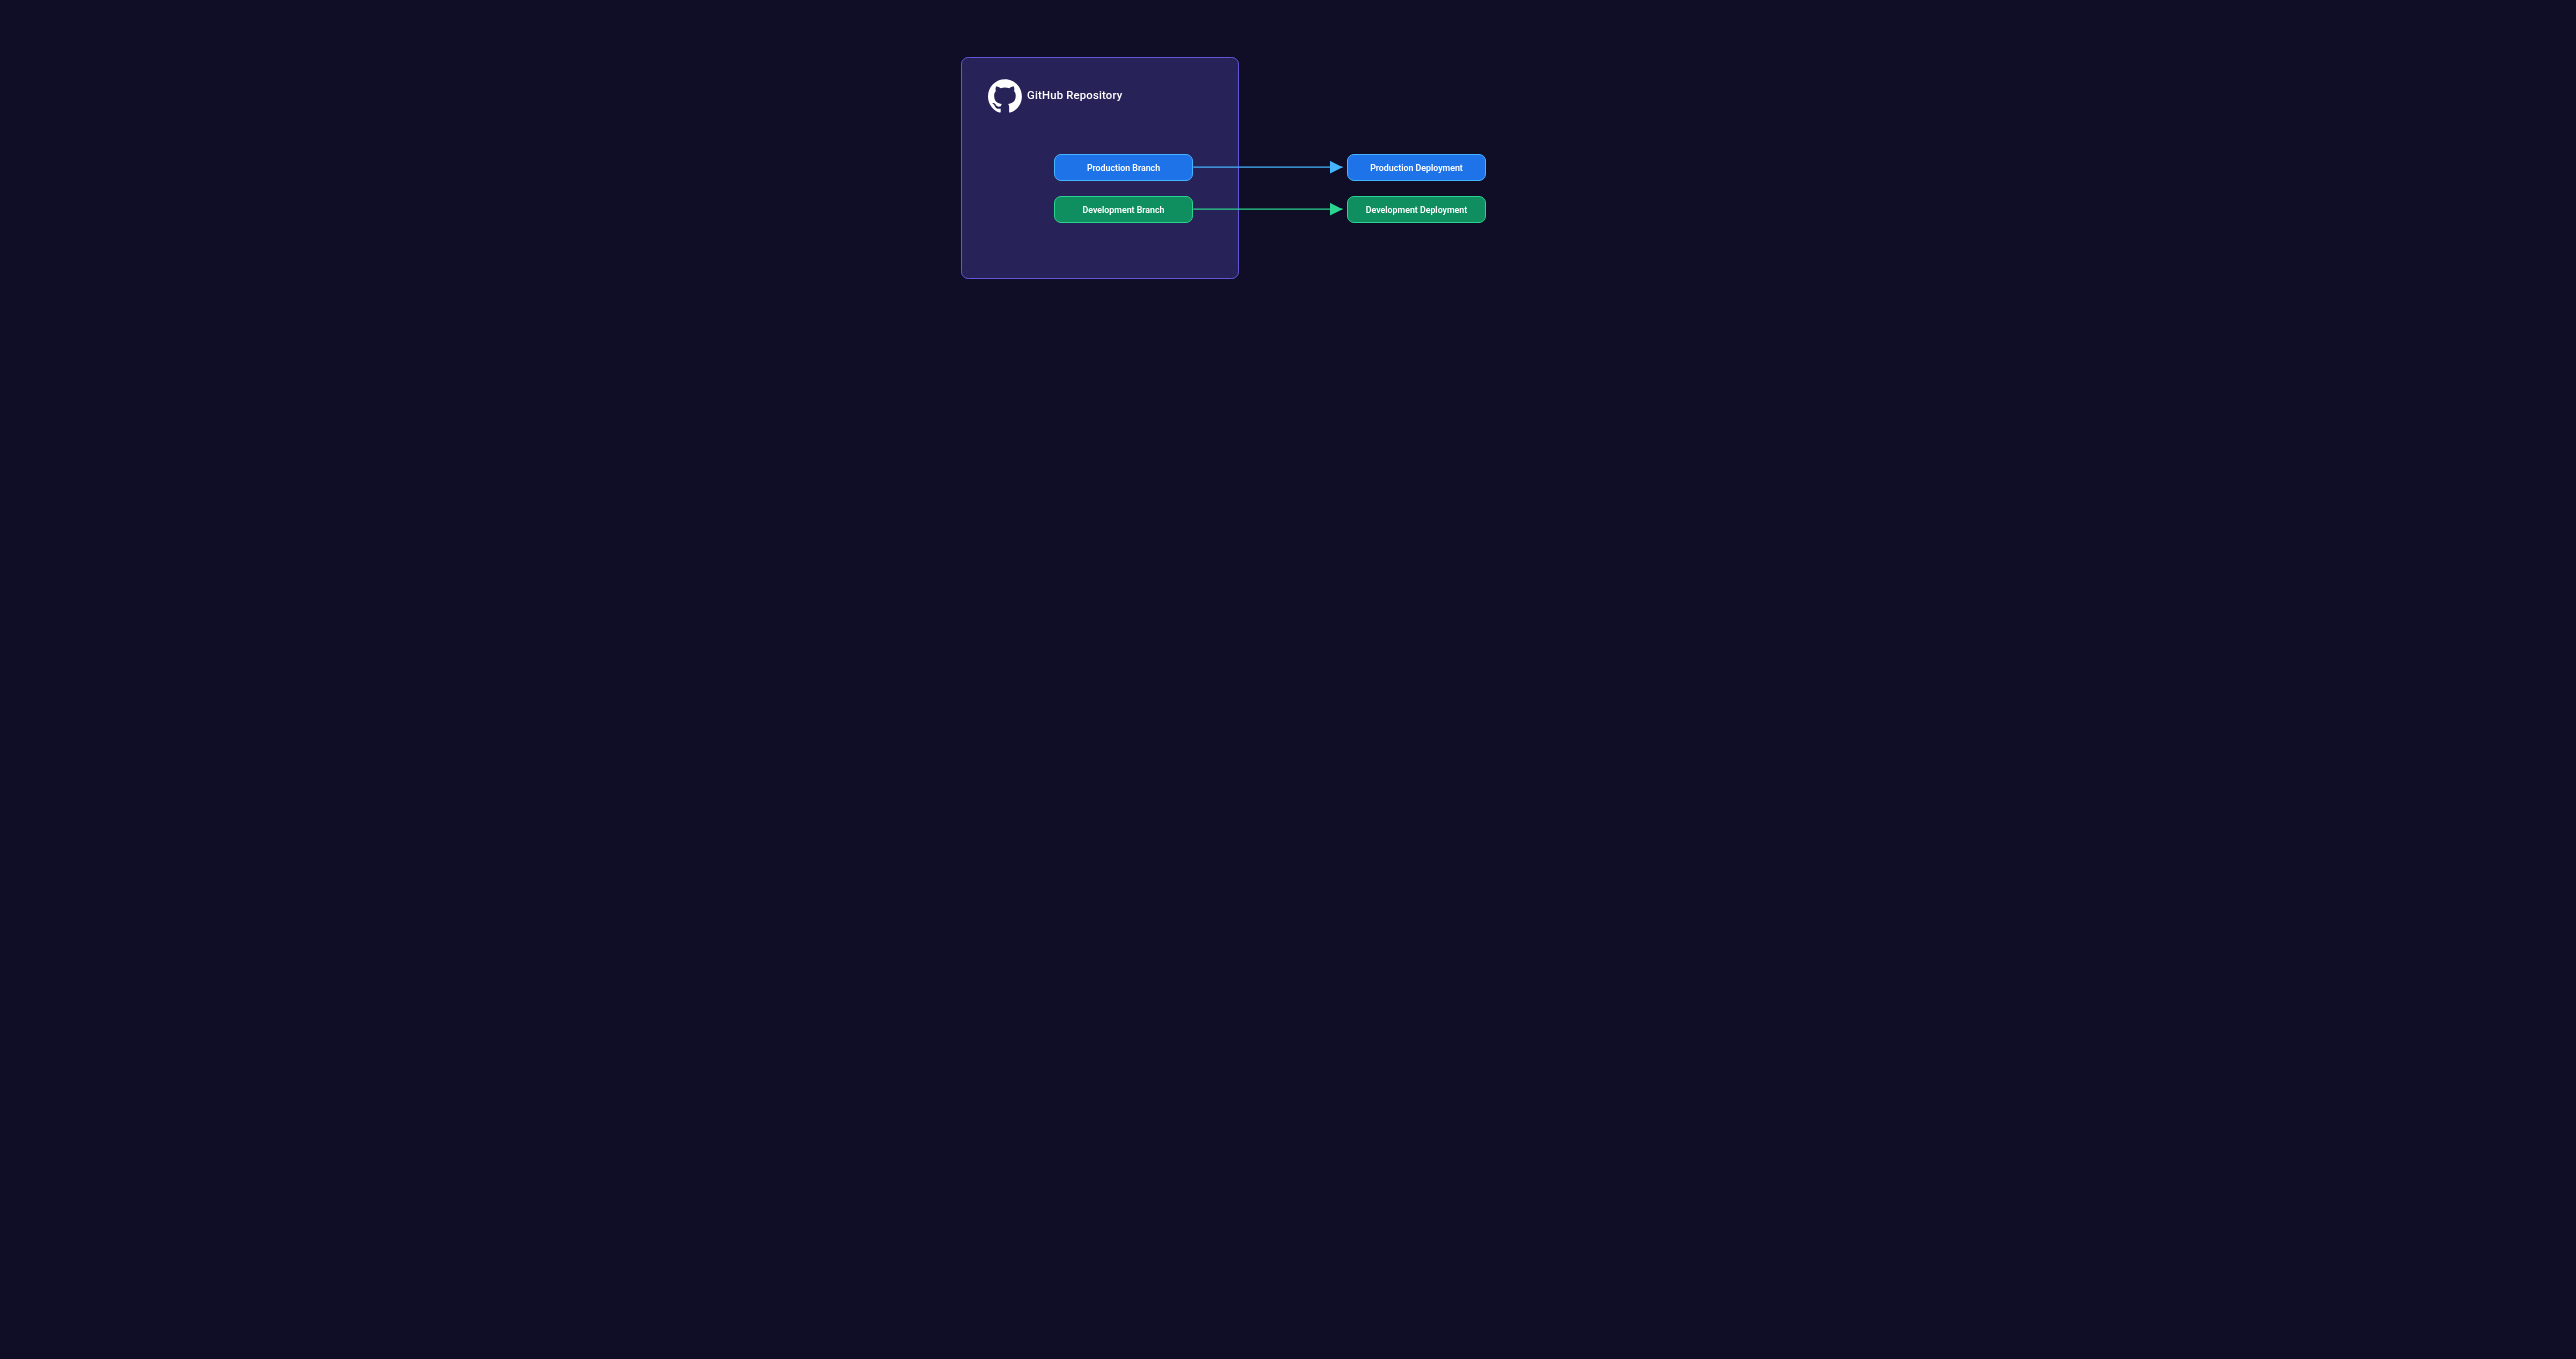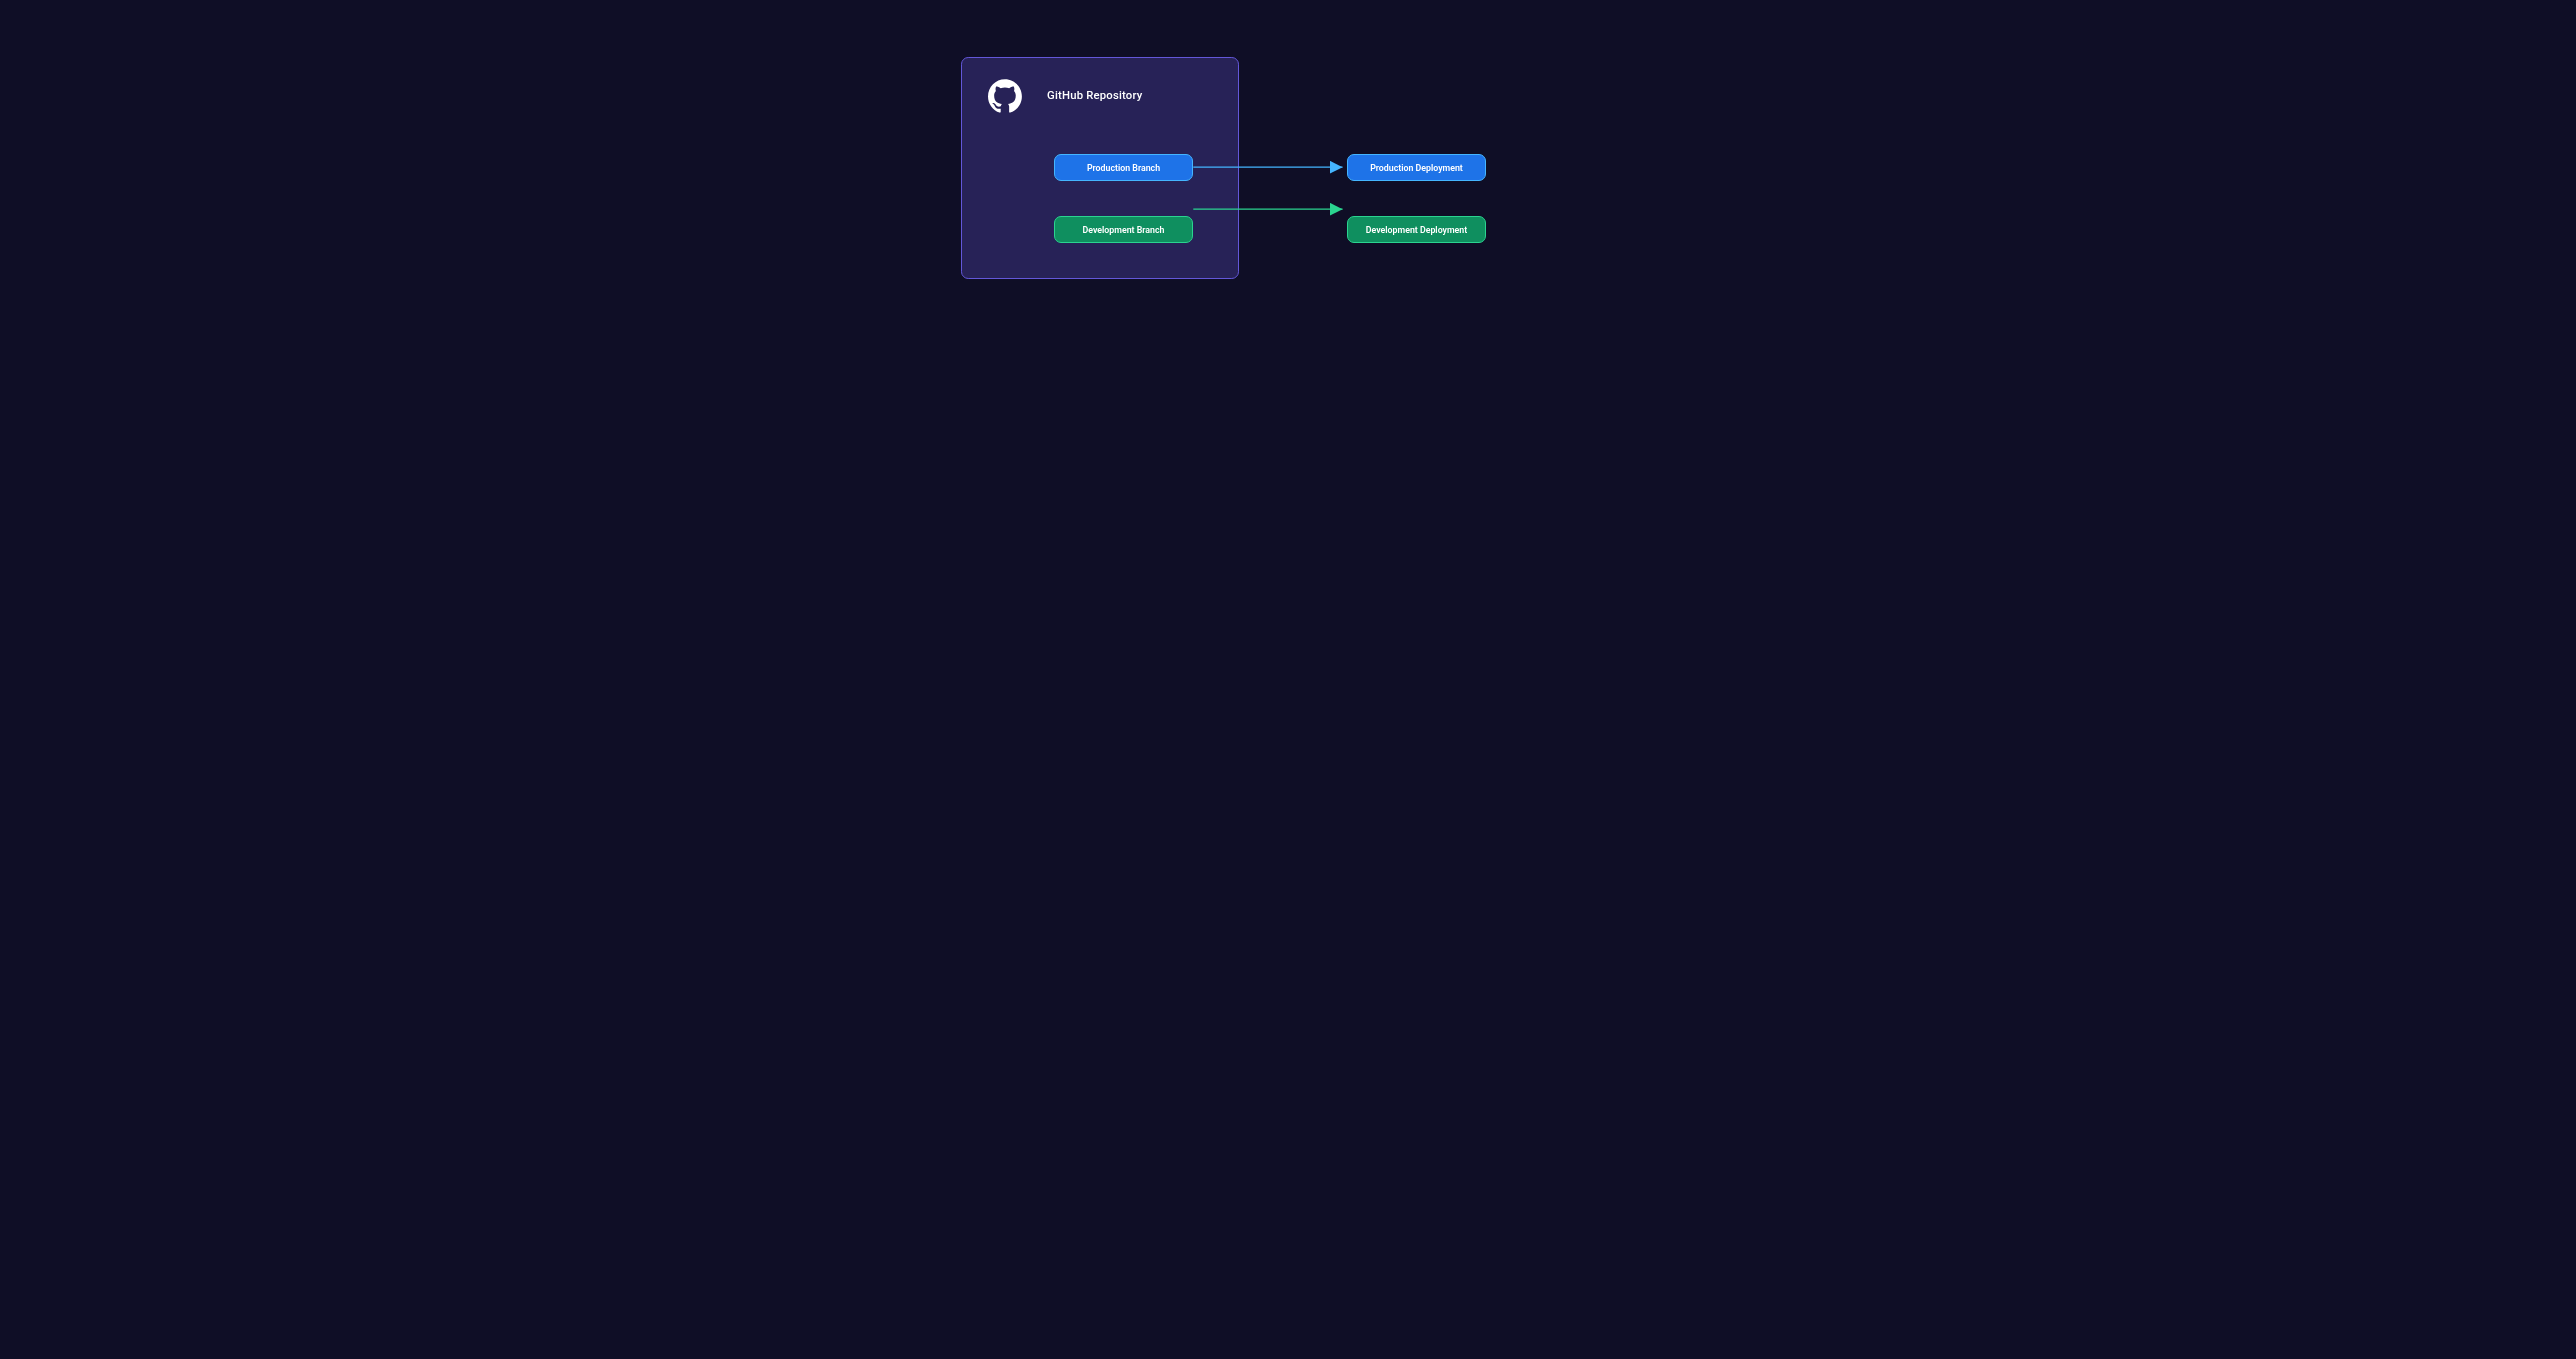--- a/index.html
+++ b/index.html
@@ -22,21 +22,21 @@
     border-radius: 7.2px;
     border: 0.8px solid #6357d9;
     background: #272257;
   }
   .panel-left  { left: 62px; top: 57px; }
   .panel-right { left: 407px; top: 57px; }
 
   .panel-header {
     display: flex;
     align-items: center;
-    gap: 24px;
+    gap: 4px;
     padding: 19.6px 25px 5.2px 25px;
   }
   .panel-title {
     font-size: 11.3px;
     font-weight: 500;
     letter-spacing: 0.2px;
   }
 
   .icon-box { width: 36px; height: 36px; display:flex; align-items:center; justify-content:center; }
   .github-icon svg { width: 34px; height: 34px; }
@@ -49,21 +49,21 @@
     border-radius: 7px;
     display: flex;
     align-items: center;
     justify-content: center;
     font-size: 8.8px;
     font-weight: 600;
     color: #ffffff;
     border: 1px solid transparent;
   }
   .node-blue  { background: #1e73e8; border-color: #45b5ff; }
-  .node-green { background: #0f8f5f; border-color: #2bd490; margin-top: 20px; }
+  .node-green { background: #0f8f5f; border-color: #2bd490; }
 
   .arrow-svg {
     position: absolute;
     overflow: visible;
   }
 </style>
 </head>
 <body>
 
 <div class="canvas">

